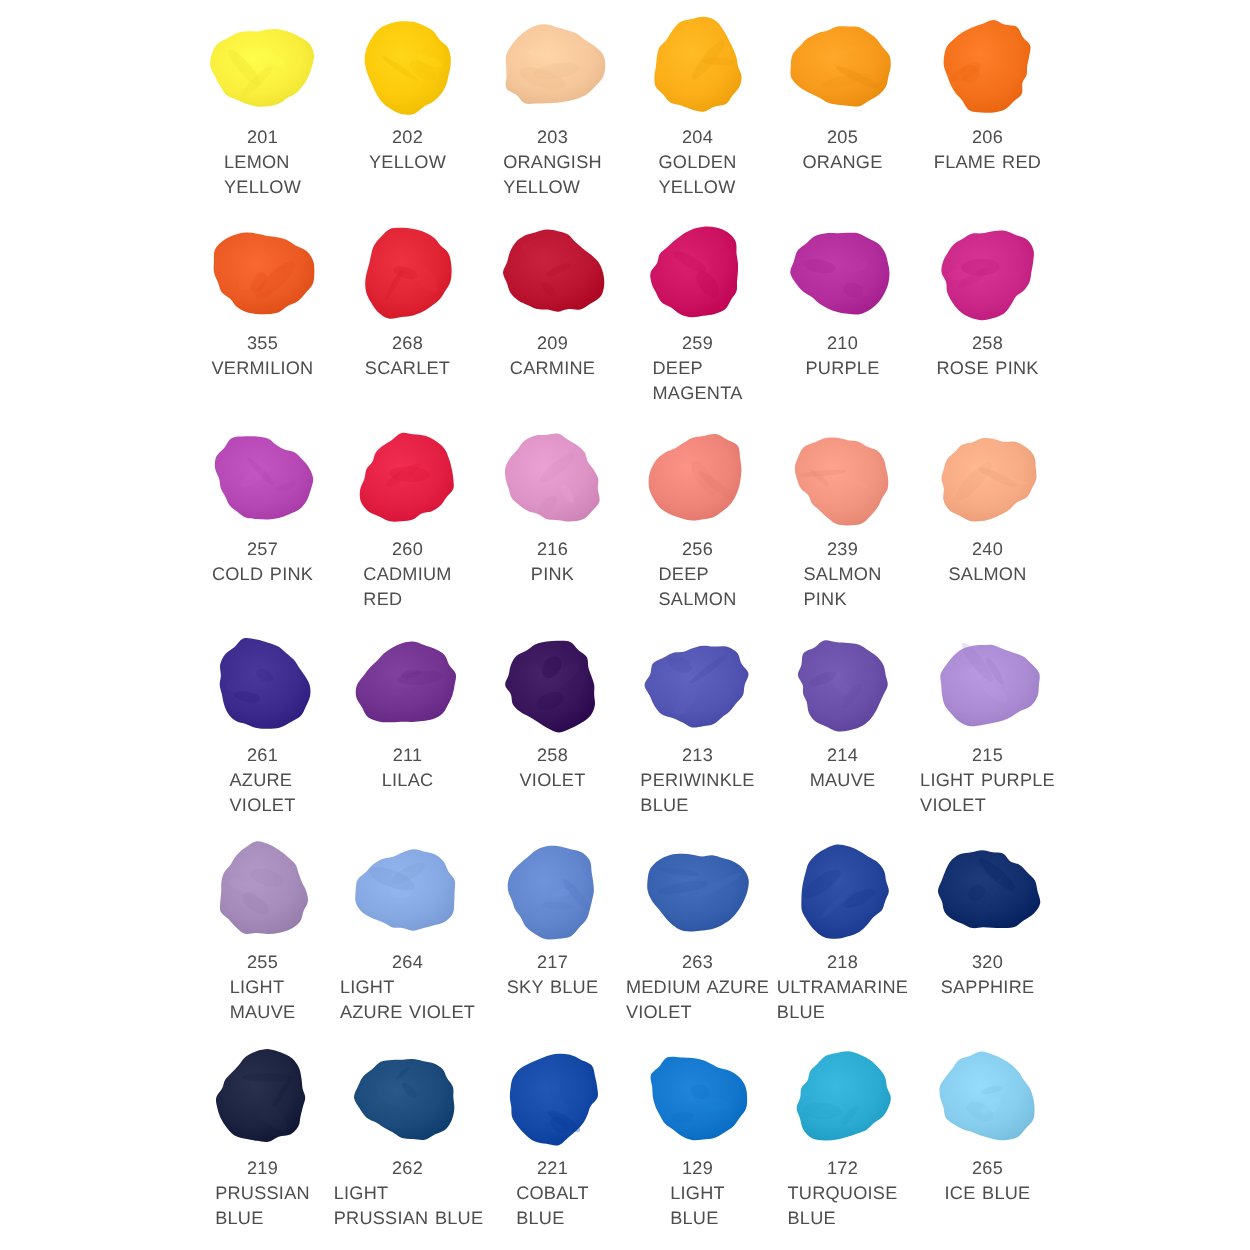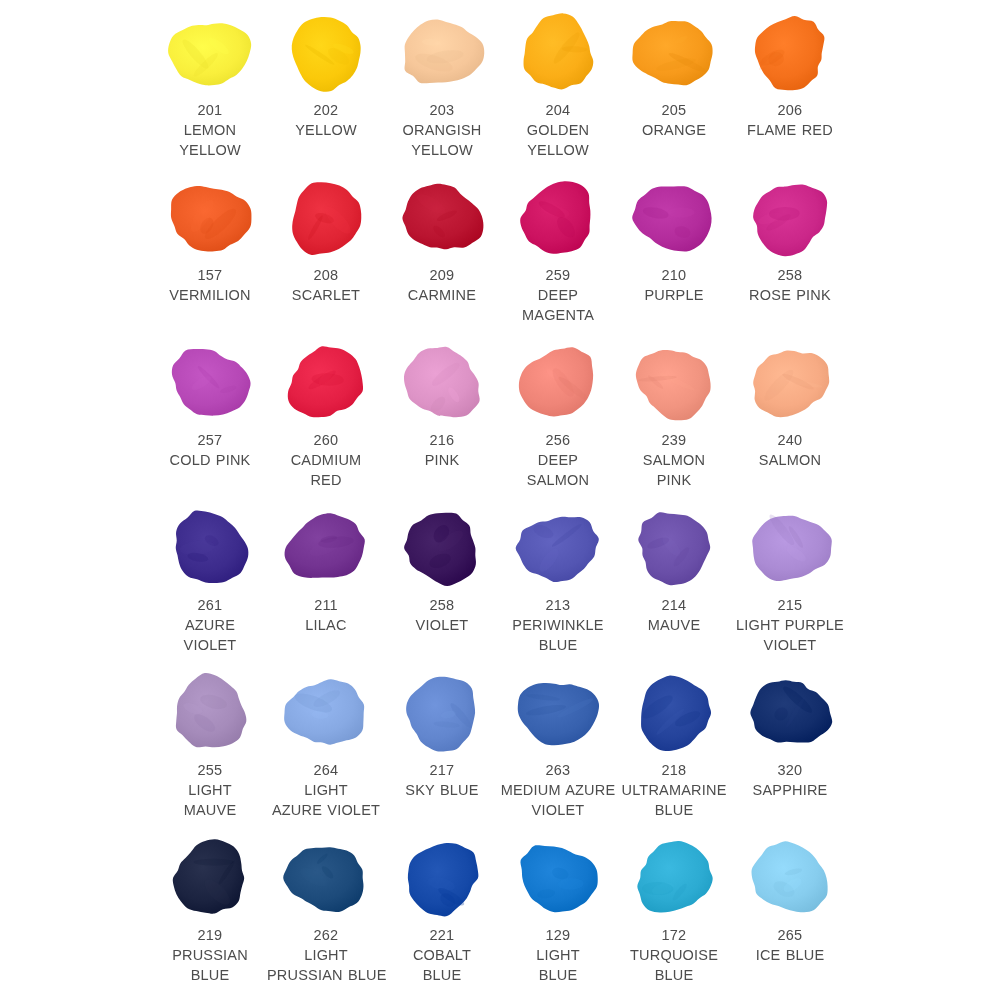--- a/index.html
+++ b/index.html
@@ -62,21 +62,21 @@
     text-align: center;
     margin-top: 2px;
     white-space: nowrap;
   }
 
   .swatch-name {
     font-size: 14.5px;
     line-height: 20px;
     letter-spacing: 0.2px;
     color: #4d4d4d;
-    text-align: center;
+    text-align: left;
     max-width: 118px;
     word-spacing: 1px;
   }
   .swatch-name span { display: block; white-space: nowrap; }
 </style>
 </head>
 <body>
 
 <div id="chart-sheet">
   <div class="swatch-grid">
@@ -218,42 +218,42 @@
                 <stop offset="62%" stop-color="#ec5a23"></stop>
                 <stop offset="100%" stop-color="#dc4a13"></stop>
               </radialGradient>
             </defs>
             <path d="M 89.43 43.00 C 89.38 46.05, 89.41 49.35, 88.22 52.11 C 87.04 54.87, 84.31 57.24, 82.30 59.54 C 80.29 61.84, 78.52 64.21, 76.16 65.92 C 73.79 67.63, 70.64 68.33, 68.13 69.80 C 65.62 71.26, 63.71 73.63, 61.09 74.72 C 58.47 75.80, 55.31 76.03, 52.40 76.29 C 49.48 76.55, 46.52 76.54, 43.60 76.27 C 40.69 76.00, 37.62 75.66, 34.92 74.69 C 32.22 73.72, 29.51 72.23, 27.38 70.45 C 25.26 68.67, 24.18 65.97, 22.18 64.02 C 20.18 62.07, 16.99 60.90, 15.36 58.74 C 13.73 56.58, 13.42 53.69, 12.40 51.06 C 11.38 48.44, 9.77 45.81, 9.23 43.00 C 8.68 40.19, 9.00 37.25, 9.13 34.20 C 9.26 31.14, 8.75 27.46, 10.01 24.68 C 11.26 21.89, 14.07 19.42, 16.66 17.49 C 19.24 15.55, 22.49 14.14, 25.52 13.07 C 28.55 12.00, 31.76 11.26, 34.83 11.08 C 37.89 10.91, 41.07 11.57, 43.91 12.02 C 46.75 12.48, 49.24 13.35, 51.86 13.82 C 54.47 14.29, 57.01 14.32, 59.62 14.85 C 62.22 15.39, 65.02 15.94, 67.50 17.04 C 69.98 18.13, 71.83 19.96, 74.48 21.44 C 77.13 22.92, 81.06 23.86, 83.41 25.92 C 85.75 27.99, 87.54 30.97, 88.54 33.82 C 89.55 36.66, 89.48 39.95, 89.43 43.00 Z" fill="url(#g6)"></path>
             <ellipse cx="39.8" cy="44.3" rx="8.7" ry="5.6" fill="#de4c15" opacity="0.24" transform="rotate(-59 48 43)"></ellipse>
             <ellipse cx="45.8" cy="35.4" rx="18.7" ry="6.8" fill="#fc6a33" opacity="0.20" transform="rotate(-58 48 43)"></ellipse>
             <ellipse cx="51.4" cy="54.6" rx="20.7" ry="6.3" fill="#de4c15" opacity="0.25" transform="rotate(-44 48 43)"></ellipse>
           </svg>
         </div>
-        <div class="swatch-code">157</div>
+        <div class="swatch-code">355</div>
         <div class="swatch-name">
           <span>VERMILION</span>
         </div>
       </div>
       <div class="swatch-cell">
         <div class="blob-wrap">
           <svg viewBox="0 0 96 88">
             <defs>
               <radialGradient id="g7" cx="42%" cy="38%" r="72%">
                 <stop offset="0%" stop-color="#ee3242"></stop>
                 <stop offset="62%" stop-color="#e02434"></stop>
                 <stop offset="100%" stop-color="#d01424"></stop>
               </radialGradient>
             </defs>
             <path d="M 83.25 43.00 C 83.15 45.60, 83.00 48.30, 82.17 50.74 C 81.35 53.18, 79.67 55.38, 78.30 57.61 C 76.93 59.84, 75.69 62.17, 73.94 64.12 C 72.18 66.06, 69.95 67.66, 67.76 69.31 C 65.57 70.95, 63.33 72.65, 60.79 73.98 C 58.25 75.31, 55.45 76.53, 52.53 77.30 C 49.62 78.06, 46.59 78.15, 43.30 78.57 C 40.01 78.99, 35.97 80.48, 32.81 79.81 C 29.64 79.14, 26.66 76.70, 24.32 74.53 C 21.98 72.36, 20.32 69.40, 18.76 66.80 C 17.21 64.20, 15.77 61.60, 15.01 58.91 C 14.25 56.22, 14.14 53.31, 14.21 50.65 C 14.27 48.00, 14.88 45.43, 15.41 43.00 C 15.94 40.57, 16.80 38.41, 17.37 36.06 C 17.94 33.72, 18.17 31.39, 18.83 28.93 C 19.49 26.47, 20.03 23.68, 21.33 21.29 C 22.63 18.89, 24.57 16.72, 26.63 14.55 C 28.69 12.39, 30.90 9.51, 33.68 8.30 C 36.45 7.08, 40.13 7.29, 43.28 7.27 C 46.43 7.25, 49.59 7.63, 52.60 8.18 C 55.62 8.73, 58.64 9.45, 61.37 10.60 C 64.10 11.75, 66.78 13.28, 68.97 15.08 C 71.15 16.89, 72.56 19.40, 74.49 21.44 C 76.41 23.48, 79.15 25.03, 80.53 27.31 C 81.92 29.59, 82.35 32.50, 82.80 35.12 C 83.25 37.73, 83.36 40.40, 83.25 43.00 Z" fill="url(#g7)"></path>
             <ellipse cx="46.6" cy="43.6" rx="9.8" ry="4.3" fill="#d21626" opacity="0.30" transform="rotate(18 48 43)"></ellipse>
             <ellipse cx="57.6" cy="35.9" rx="17.4" ry="6.4" fill="#f03444" opacity="0.22" transform="rotate(47 48 43)"></ellipse>
             <ellipse cx="34.4" cy="38.6" rx="14.0" ry="2.3" fill="#d21626" opacity="0.30" transform="rotate(-60 48 43)"></ellipse>
           </svg>
         </div>
-        <div class="swatch-code">208</div>
+        <div class="swatch-code">268</div>
         <div class="swatch-name">
           <span>SCARLET</span>
         </div>
       </div>
       <div class="swatch-cell">
         <div class="blob-wrap">
           <svg viewBox="0 0 96 88">
             <defs>
               <radialGradient id="g8" cx="42%" cy="38%" r="72%">
                 <stop offset="0%" stop-color="#c8223e"></stop>

